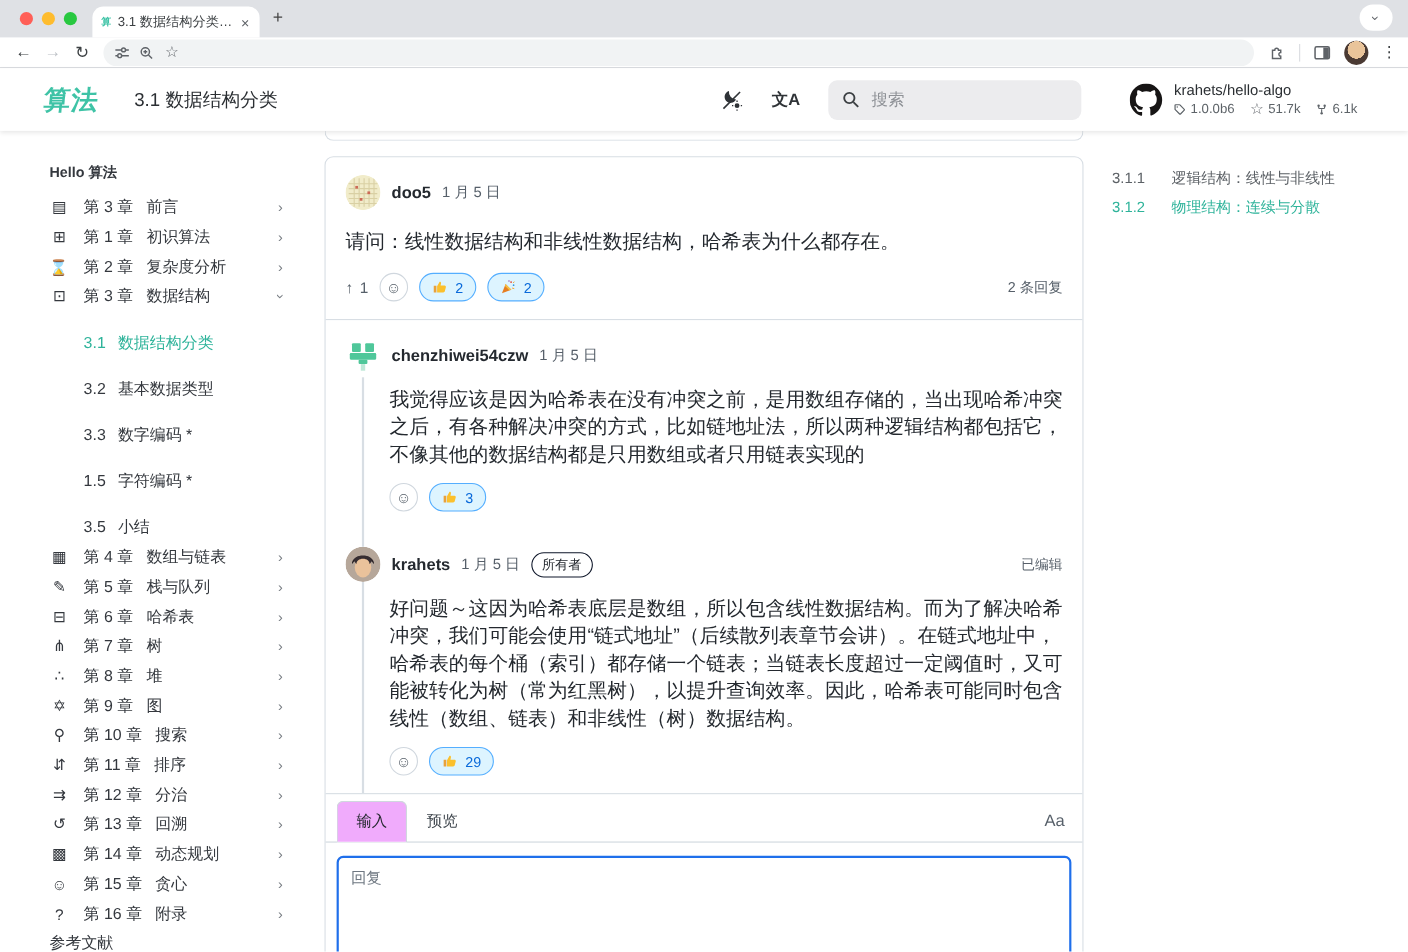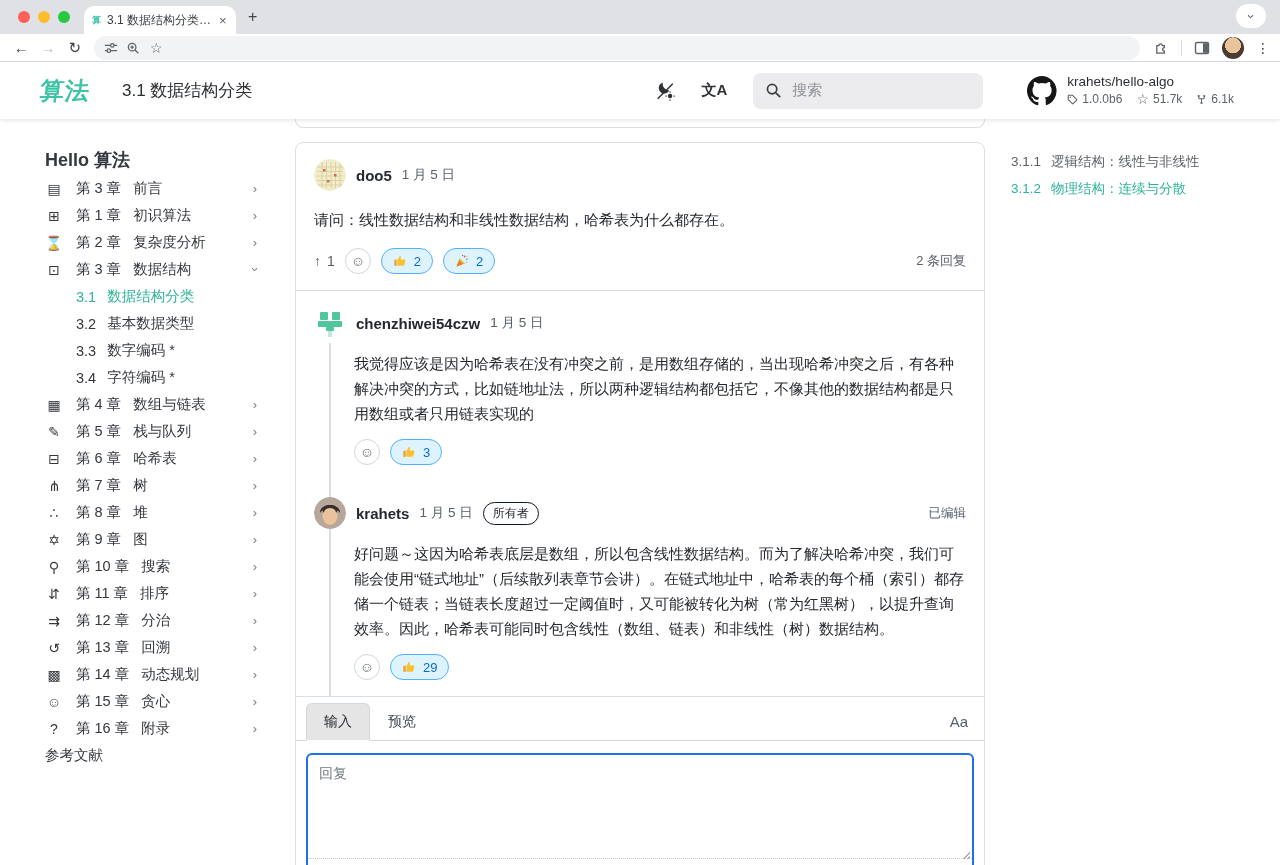--- a/index.html
+++ b/index.html
@@ -54,46 +54,46 @@
   .repo-col { display:flex; flex-direction:column; gap:2px; }
   .repo-name { font-size:13.5px; color:#2b2f33; }
   .repo-stats { font-size:12px; color:#5d6368; display:flex; align-items:center; gap:4px; }
   .repo-stats .gap { width:6px; }
 
   
   .app { display:flex; height:746px; }
 
   
   .sidebar { width:295px; padding:29px 0 0 45px; flex:0 0 295px; }
-  .side-title { font-weight:bold; font-size:18px; color:#34383e; height:27px; }
+  .side-title { font-weight:bold; font-size:13px; color:#34383e; height:27px; }
   .nav-item { height:27px; display:flex; align-items:center; font-size:14.5px;
     color:#34383e; list-style:none; }
   .nav-ico { width:18px; margin-right:13px; font-size:14px; text-align:center; color:#34383e; }
   .nav-num { margin-right:12px; white-space:nowrap; }
   .nav-chev { margin-left:auto; margin-right:38px; color:#7a7f85; font-size:13px; }
   .sub-item { height:27px; display:flex; align-items:center; font-size:14.5px;
-    color:#34383e; padding-left:31px; list-style:none; }
+    color:#34383e; padding-left:31px; list-style:none;margin-top:15px; }
   .sub-num { margin-right:11px; }
   .active-teal { color:#2eb39a !important; }
 
   
   .main { width:690px; flex:0 0 690px; padding-top:0; }
   .remnant { height:9px; border:1px solid #d8dee4; border-top:none;
     border-radius:0 0 8px 8px; background:#fff; }
   .card { margin-top:14px; border:1px solid #d8dee4; border-radius:8px; background:#fff; }
 
   .comment-head { display:flex; align-items:center; gap:10px; }
   .avatar { width:32px; height:32px; border-radius:50%; overflow:hidden; flex:0 0 32px;
     background:#fff; position:relative; z-index:2; }
   .author { font-weight:bold; font-size:15px; color:#24292f; }
   .cdate { font-size:13.5px; color:#57606a; }
   .owner-badge { font-size:12px; color:#24292f; border:1px solid #0f172a; border-radius:12px;
     padding:2px 9px; }
   .edited { margin-left:auto; font-size:12.5px; color:#57606a; }
-  .cbody { font-size:15px; line-height:25px; color:#24292f; margin-top:16px; }
+  .cbody { font-size:18px; line-height:25px; color:#24292f; margin-top:16px; }
   .react-row { display:flex; align-items:center; gap:10px; margin-top:16px; }
   .upvote { display:flex; align-items:center; gap:6px; color:#57606a; font-size:14px; }
   .smiley-btn { width:26px; height:26px; border:1px solid #d0d7de; border-radius:50%;
     display:flex; align-items:center; justify-content:center; color:#57606a;
     font-size:14px; background:#fff; }
   .pill { height:26px; border:1px solid #54aeff; background:#ddf4ff; border-radius:13px;
     display:flex; align-items:center; gap:7px; padding:0 11px; }
   .pill .cnt { font-size:13px; color:#0969da; }
   .replies-label { margin-left:auto; font-size:13px; color:#57606a; }
 
@@ -101,39 +101,39 @@
   .replies { border-top:1px solid #d8dee4; position:relative; padding:0 18px; }
   .thread-line { position:absolute; left:33px; top:52px; bottom:0; width:2px; background:#d8dee4; }
   .reply { padding-top:16px; position:relative; }
   .reply .cbody { margin-left:40px; margin-top:12px; }
   .reply .react-row { margin-left:40px; margin-top:13px; padding-bottom:16px; }
 
   
   .editor { border-top:1px solid #d8dee4; padding-bottom:16px; }
   .tabs-row { display:flex; align-items:flex-end; border-bottom:1px solid #d0d7de;
     padding:6px 16px 0 10px; height:44px; }
-  .tab-input { background:#e5e5e5; border:1px solid #d0d7de; border-bottom:1px solid #fff;
+  .tab-input { background:#f0abfc; border:1px solid #d0d7de; border-bottom:1px solid #fff;
     border-radius:6px 6px 0 0; padding:9px 17px; font-size:14px; color:#24292f;
     margin-bottom:-1px; }
   .tab-preview { padding:9px 18px; font-size:14px; color:#3f464d; }
   .format-aa { margin-left:auto; color:#57606a; font-size:15px; padding-bottom:10px; }
   .ta-wrap { margin:12px 10px 0 10px; height:134px; border:2px solid #1f6feb;
     border-radius:6px; position:relative; background:#fff; }
   .ta-placeholder { position:absolute; top:10px; left:11px; font-size:14px; color:#6e7781; }
   .ta-bottom { position:absolute; left:0; right:0; bottom:0; height:27px;
     border-top:1px dotted #c8ccd1; display:flex; align-items:center;
     justify-content:flex-end; padding-right:7px; }
   .resize-handle { position:absolute; right:2px; top:-8px; width:8px; height:8px;
     background:linear-gradient(135deg, transparent 0 55%, #aab0b6 55% 65%, transparent 65% 80%, #aab0b6 80% 90%, transparent 90%); }
 
   
   .toc { flex:1; padding:29px 0 0 26px; }
   .toc-title { font-weight:bold; font-size:14px; color:#34383e; height:27px; }
   .toc-item { height:27px; display:flex; align-items:center; font-size:13.5px; color:#5c6166; }
-  .toc-num { margin-right:10px; }
+  .toc-num { margin-right:24px; }
 
   svg { display:block; }
 </style>
 </head>
 <body>
 
 <div class="tabstrip">
   <div class="traffic">
     <i class="t-red"></i>
     <i class="t-yellow"></i>
@@ -283,22 +283,26 @@
       </li>
       <li class="sub-item">
         <span class="sub-num">3.2</span>
         <span>基本数据类型</span>
       </li>
       <li class="sub-item">
         <span class="sub-num">3.3</span>
         <span>数字编码 *</span>
       </li>
       <li class="sub-item">
-        <span class="sub-num">3.4</span>
+        <span class="sub-num">1.5</span>
         <span>字符编码 *</span>
+      </li>
+      <li class="sub-item">
+        <span class="sub-num">3.5</span>
+        <span>小结</span>
       </li>
       <li class="nav-item">
         <span class="nav-ico">▦</span>
         <span class="nav-num">第 4 章</span>
         <span>数组与链表</span>
         <span class="nav-chev">›</span>
       </li>
       <li class="nav-item">
         <span class="nav-ico">✎</span>
         <span class="nav-num">第 5 章</span>

